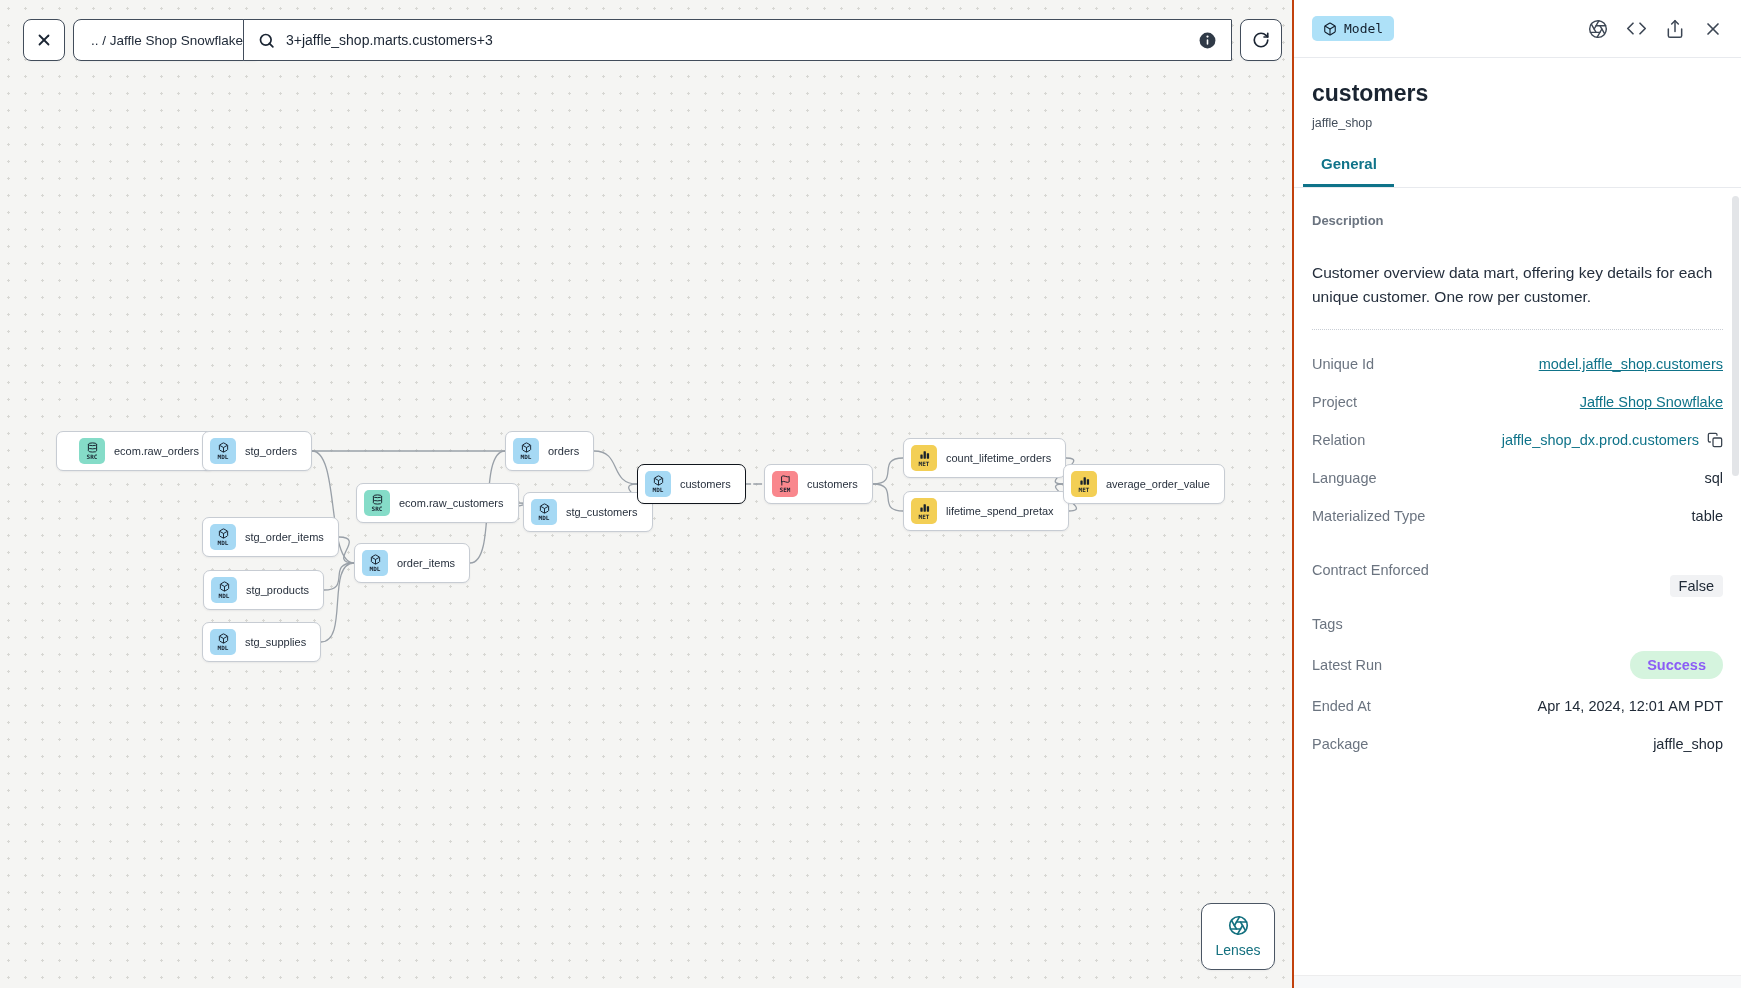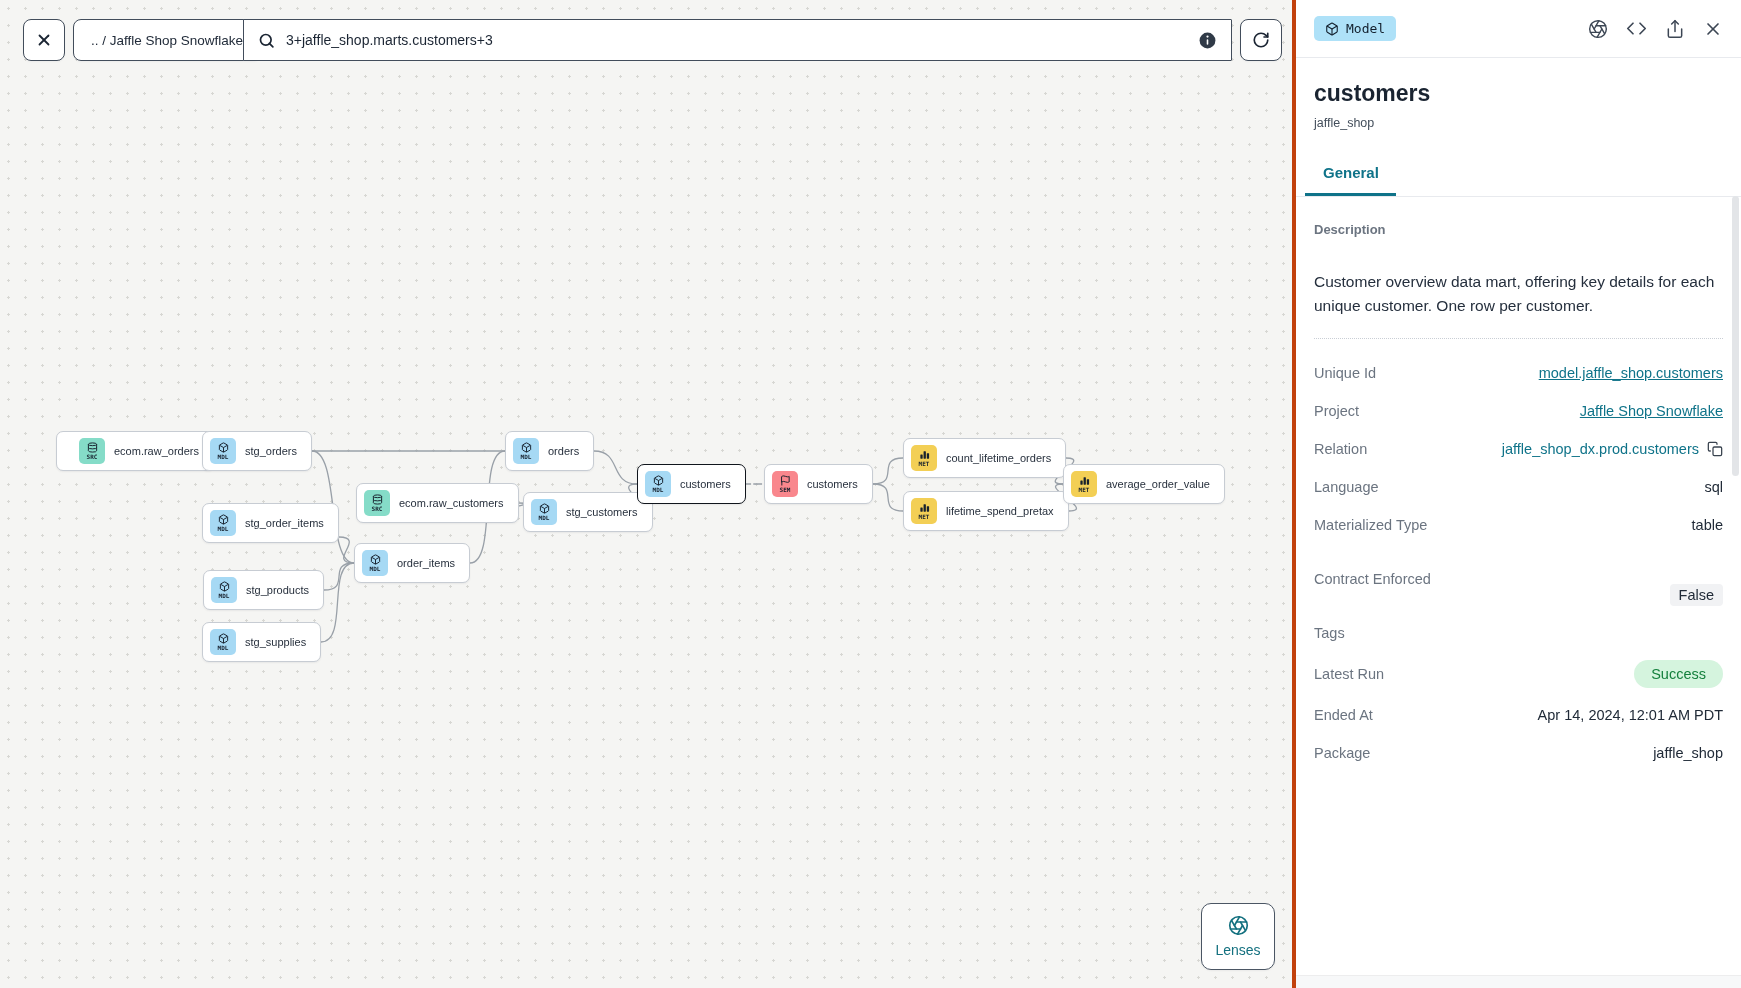--- a/index.html
+++ b/index.html
@@ -62,52 +62,52 @@
   .lenses {
     position:absolute; left:1201px; top:903px; width:74px; height:67px;
     background:#fff; border:1px solid #4b5664; border-radius:10px;
     display:flex; flex-direction:column; align-items:center; justify-content:center; gap:6px;
     color:#13707f; cursor:pointer; box-shadow:0 1px 2px rgba(16,24,40,.05);
   }
   .lenses span { font-size:14px; }
   
   .panel {
     position:absolute; left:1292px; top:0; width:449px; height:988px;
-    background:#fff; border-left:4px solid #c2410c;
+    background:#fff; border-left:2px solid #c2410c;
   }
   .panel-header {
     height:58px; display:flex; align-items:center; justify-content:space-between;
     padding:0 18px; border-bottom:1px solid #e8eaee;
   }
   .badge {
     display:flex; align-items:center; gap:7px;
     background:#aee1f8; border-radius:5px; padding:5px 11px;
     font-family:"DejaVu Sans Mono", monospace; font-size:13px; color:#13202e;
   }
   .hicons { display:flex; align-items:center; gap:18px; color:#3c4654; }
   .hicons svg { cursor:pointer; display:block; }
   .title-block { padding:22px 18px 0; }
   .title { font-size:23px; font-weight:700; color:#1a2431; }
   .subtitle { margin-top:9px; font-size:12.5px; color:#434e5b; }
-  .tabs { display:flex; border-bottom:1px solid #e8eaee; margin-top:34px; padding-left:9px; }
+  .tabs { display:flex; border-bottom:1px solid #e8eaee; margin-top:25px; padding-left:9px; }
   .tab {
     color:#0f7389; font-weight:700; font-size:15px;
     padding:0 17px 12px 18px; border-bottom:3px solid #0f7389; cursor:pointer;
   }
   .content { padding:25px 18px 0; }
   .sec-label { font-size:13px; font-weight:700; color:#6b7480; }
   .desc { margin-top:33px; font-size:15.5px; line-height:1.55; color:#252f3d; }
   .dotted { border:none; border-top:1.5px dotted #c9ced5; margin:20px 0 23px; }
   .frow { display:flex; justify-content:space-between; align-items:center; margin-bottom:16px; min-height:22px; }
   .flabel { font-size:14.5px; color:#6b7480; }
   .fvalue { font-size:14.5px; color:#212b38; display:flex; align-items:flex-end; gap:8px; }
   .v-link-underline { color:#0f7389; text-decoration:underline; cursor:pointer; }
   .v-link { color:#0f7389; cursor:pointer; }
   .v-chip { background:#f1f2f4; padding:3px 9px; border-radius:4px;margin-top:32px; }
-  .v-success { background:#d5f4de; color:#15803d; padding:6px 17px; border-radius:999px; }
+  .v-success { background:#d5f4de; color:#8b5cf6; padding:6px 17px; border-radius:999px;font-weight:bold; }
   .copy-ic { color:#39434f; cursor:pointer; display:block; }
   .vscroll { position:absolute; right:2px; top:196px; width:7px; height:280px; background:#e3e5e8; border-radius:4px; }
   .panel-footer { position:absolute; left:0; bottom:0; width:100%; height:13px; background:#f7f8f9; border-top:1px solid #ededee; }
 </style>
 </head>
 <body>
 
 <div class="canvas">
   <svg id="edges" width="1292" height="988">
       <path d="M 199 451 C 227 451, 174 451, 202 451" fill="none" stroke="#99a0a8" stroke-width="1.3"></path>
@@ -193,21 +193,21 @@
       <span class="nicon t-SRC">
         <svg width="11" height="11" viewBox="0 0 24 24" fill="none" stroke="#17212e" stroke-width="2.1">
           <ellipse cx="12" cy="5" rx="9" ry="3"></ellipse>
           <path d="M3 5v14a9 3 0 0 0 18 0V5"></path>
           <path d="M3 12a9 3 0 0 0 18 0"></path>
         </svg>
         <span class="ntype">SRC</span>
       </span>
       <span class="nlabel">ecom.raw_customers</span>
     </div>
-    <div class="node" style="left: 202px; top: 503px;">
+    <div class="node" style="left: 202px; top: 517px;">
       <span class="nicon t-MDL">
         <svg width="11" height="11" viewBox="0 0 24 24" fill="none" stroke="#17212e" stroke-width="2.1" stroke-linejoin="round">
           <path d="M21 8a2 2 0 0 0-1-1.73l-7-4a2 2 0 0 0-2 0l-7 4A2 2 0 0 0 3 8v8a2 2 0 0 0 1 1.73l7 4a2 2 0 0 0 2 0l7-4A2 2 0 0 0 21 16Z"></path>
           <path d="m3.3 7 8.7 5 8.7-5"></path>
           <path d="M12 22V12"></path>
         </svg>
         <span class="ntype">MDL</span>
       </span>
       <span class="nlabel">stg_order_items</span>
     </div>

